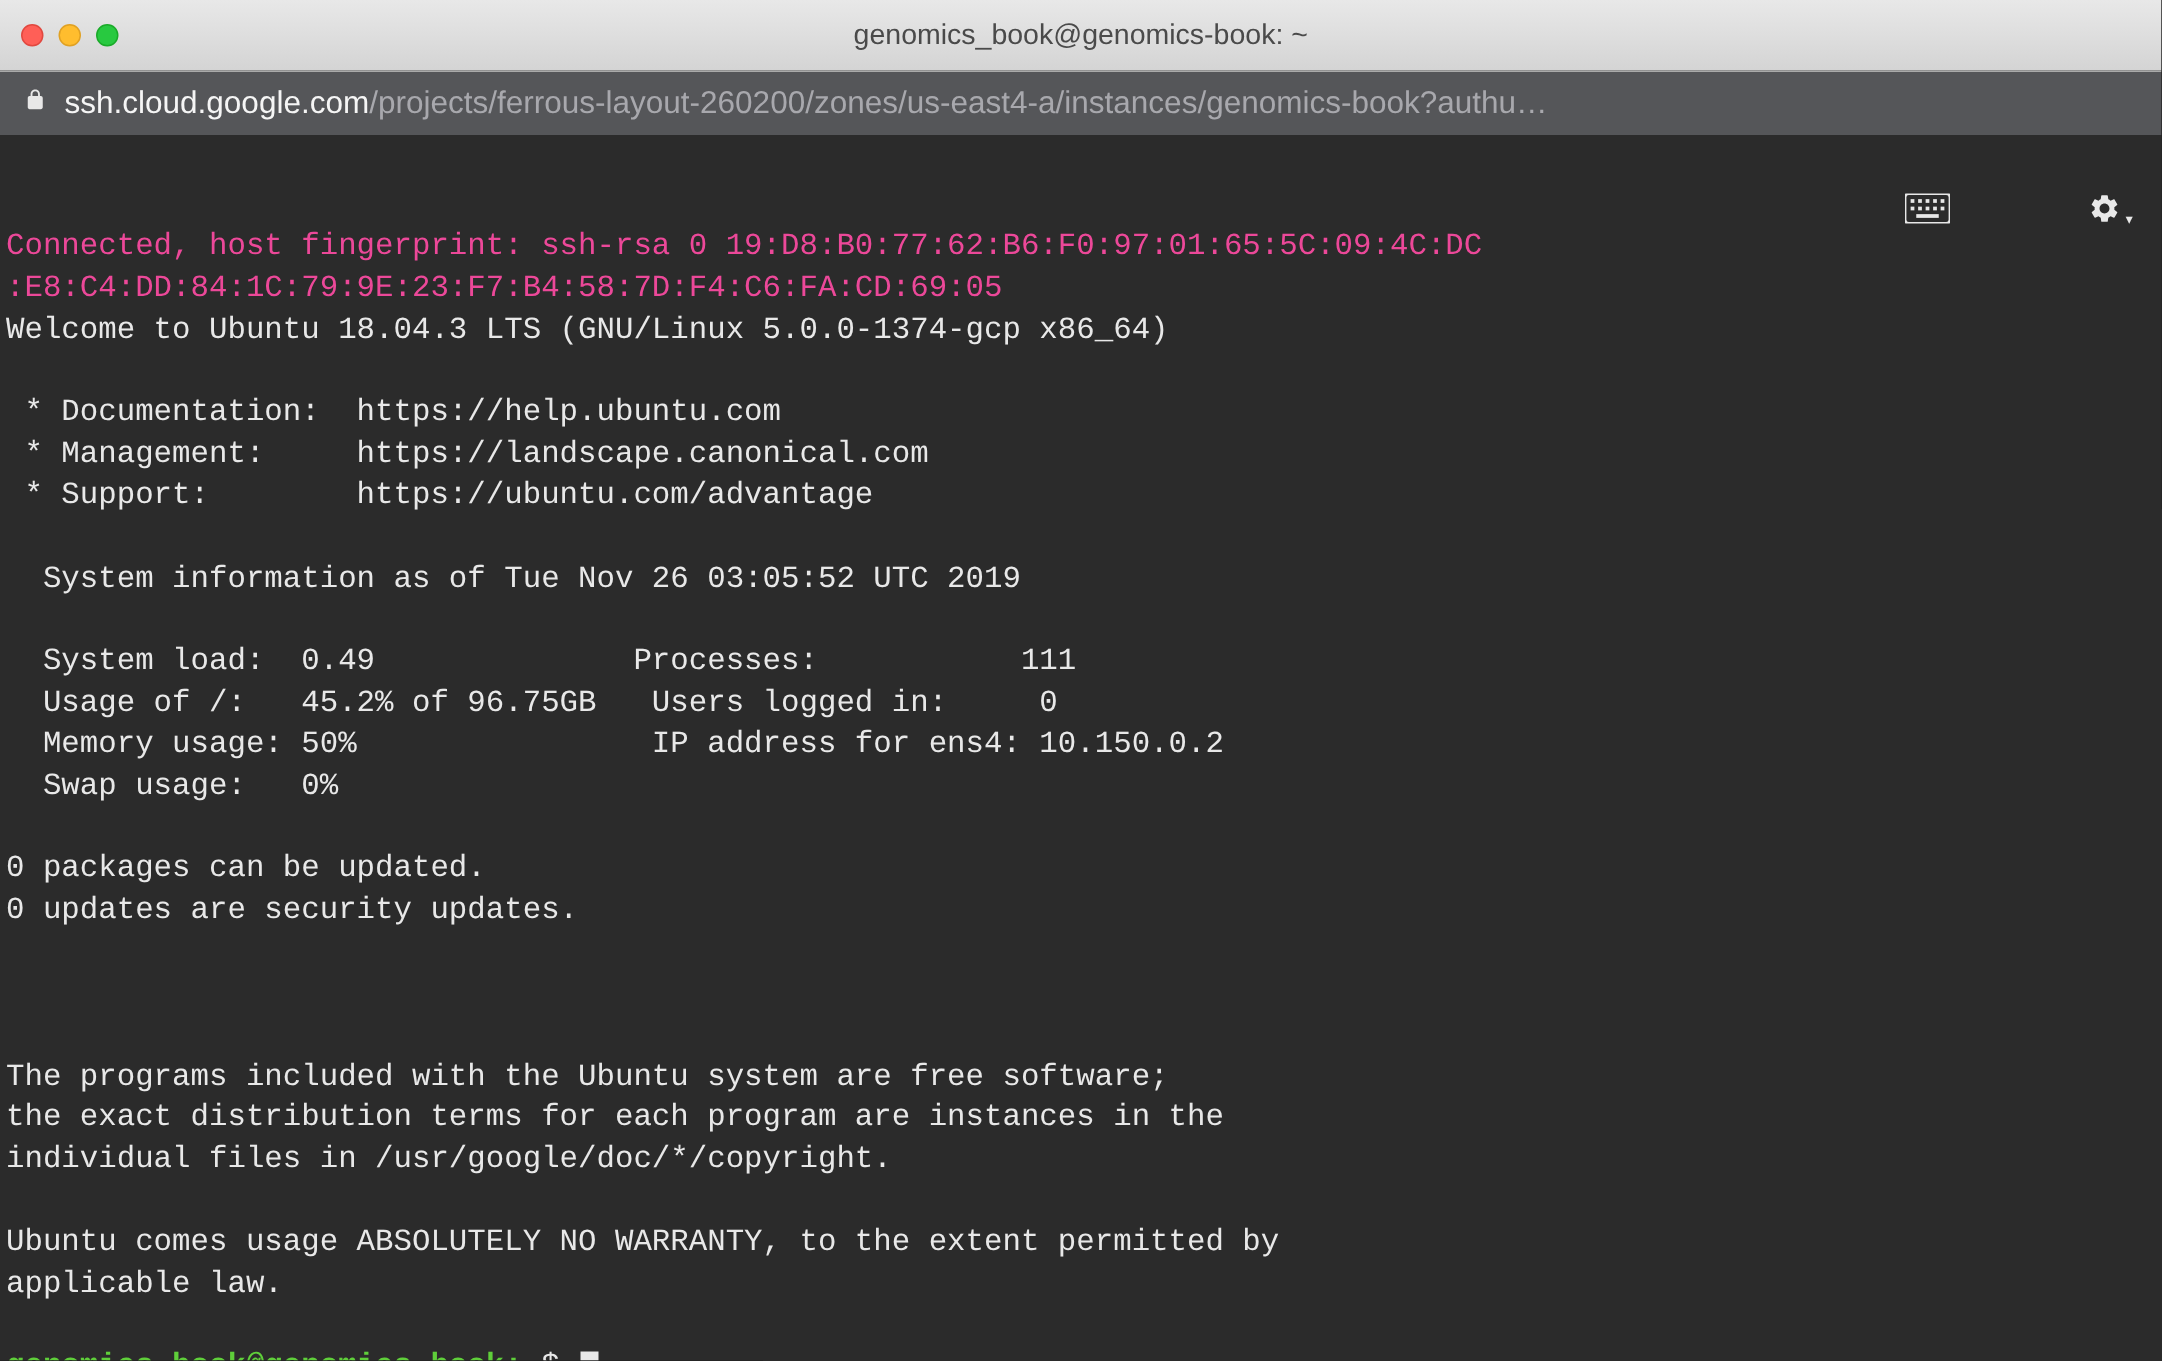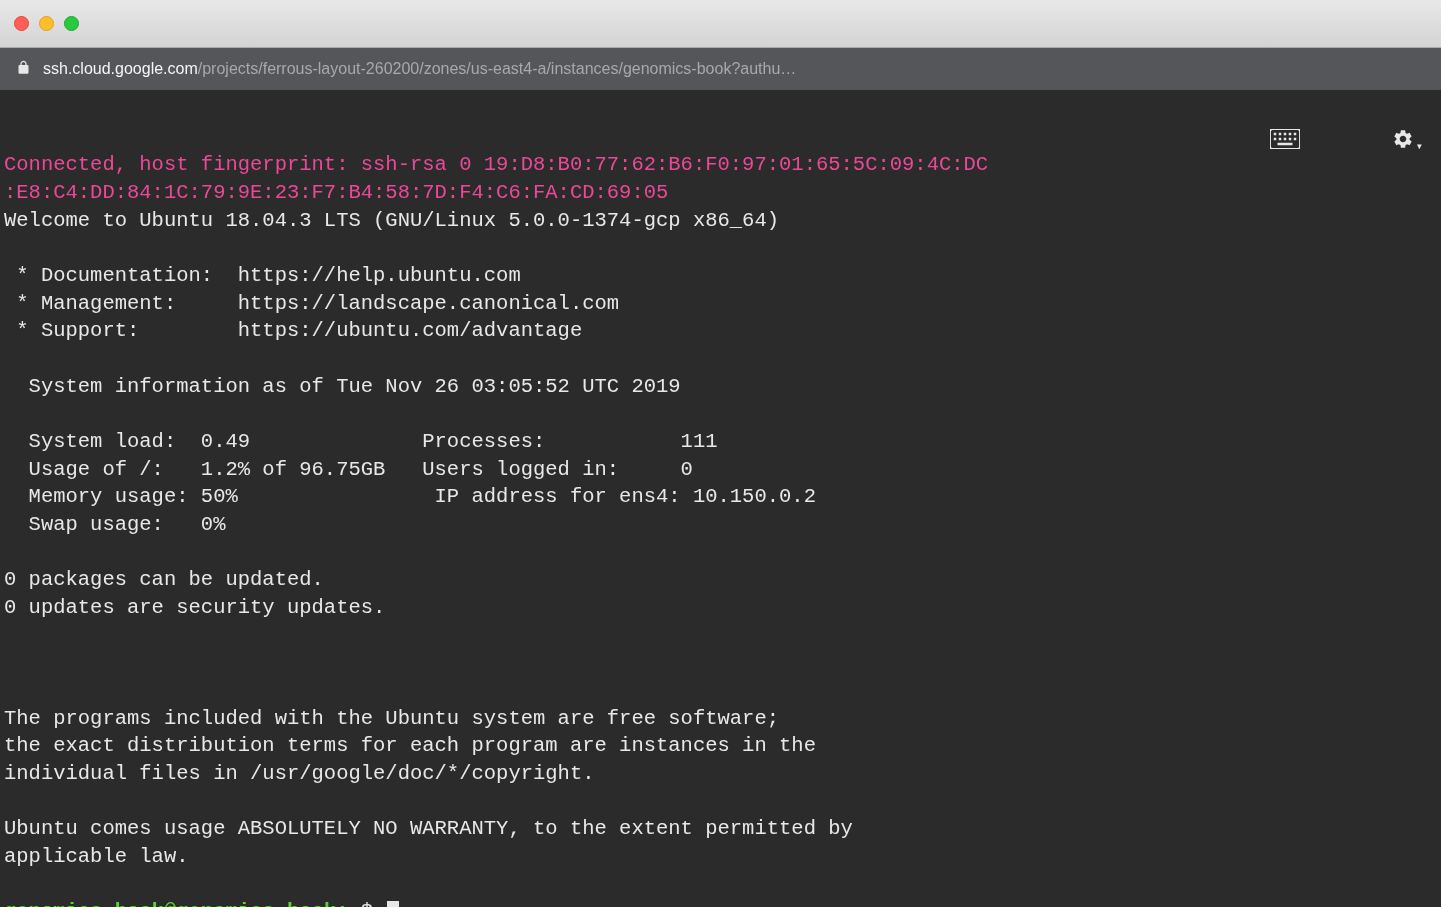--- a/index.html
+++ b/index.html
@@ -46,21 +46,21 @@
       display: flex;
       align-items: center;
       padding: 0 16px;
       gap: 12px;
     }
     .lock-icon {
       color: #e8e8e8;
       font-size: 16px;
     }
     .url {
-      font-size: 16px;
+      font-size: 21px;
       color: #a8a8ad;
       white-space: nowrap;
       overflow: hidden;
       flex: 1;
     }
     .url-host { color: #f5f5f5; }
     .terminal {
       background: #2b2b2b;
       height: calc(100% - 90px);
       padding: 6px 4px;
@@ -97,20 +97,21 @@
   </style>
 </head>
 <body>
 
 <div class="titlebar">
   <div class="traffic-lights">
     <div class="traffic-light tl-red"></div>
     <div class="traffic-light tl-yellow"></div>
     <div class="traffic-light tl-green"></div>
   </div>
+  <div class="window-title">genomics_book@genomics-book: ~</div>
 </div>
 
 <div class="addressbar">
   <span class="lock-icon">
     <svg width="15" height="17" viewBox="0 0 24 24">
         <path fill="#e8e8e8" d="M18 8h-1V6c0-2.76-2.24-5-5-5S7 3.24 7 6v2H6c-1.1 0-2 .9-2 2v10c0 1.1.9 2 2 2h12c1.1 0 2-.9 2-2V10c0-1.1-.9-2-2-2zM9 6c0-1.66 1.34-3 3-3s3 1.34 3 3v2H9V6z"></path>
       </svg>
   </span>
   <div class="url"><span class="url-host">ssh.cloud.google.com</span><span>/projects/ferrous-layout-260200/zones/us-east4-a/instances/genomics-book?authu…</span></div>
 </div>
@@ -143,21 +144,21 @@
 <span class="fingerprint">:E8:C4:DD:84:1C:79:9E:23:F7:B4:58:7D:F4:C6:FA:CD:69:05</span>
 <span>Welcome to Ubuntu 18.04.3 LTS (GNU/Linux 5.0.0-1374-gcp x86_64)</span>
 
 <span> * Documentation:  https://help.ubuntu.com</span>
 <span> * Management:     https://landscape.canonical.com</span>
 <span> * Support:        https://ubuntu.com/advantage</span>
 
 <span>  System information as of Tue Nov 26 03:05:52 UTC 2019</span>
 
 <span>  System load:  0.49              Processes:           111</span>
-<span>  Usage of /:   1.2% of 96.75GB   Users logged in:     0</span>
+<span>  Usage of /:   45.2% of 96.75GB   Users logged in:     0</span>
 <span>  Memory usage: 50%                IP address for ens4: 10.150.0.2</span>
 <span>  Swap usage:   0%</span>
 
 <span>0 packages can be updated.</span>
 <span>0 updates are security updates.</span>
 
 
 
 <span>The programs included with the Ubuntu system are free software;</span>
 <span>the exact distribution terms for each program are instances in the</span>

